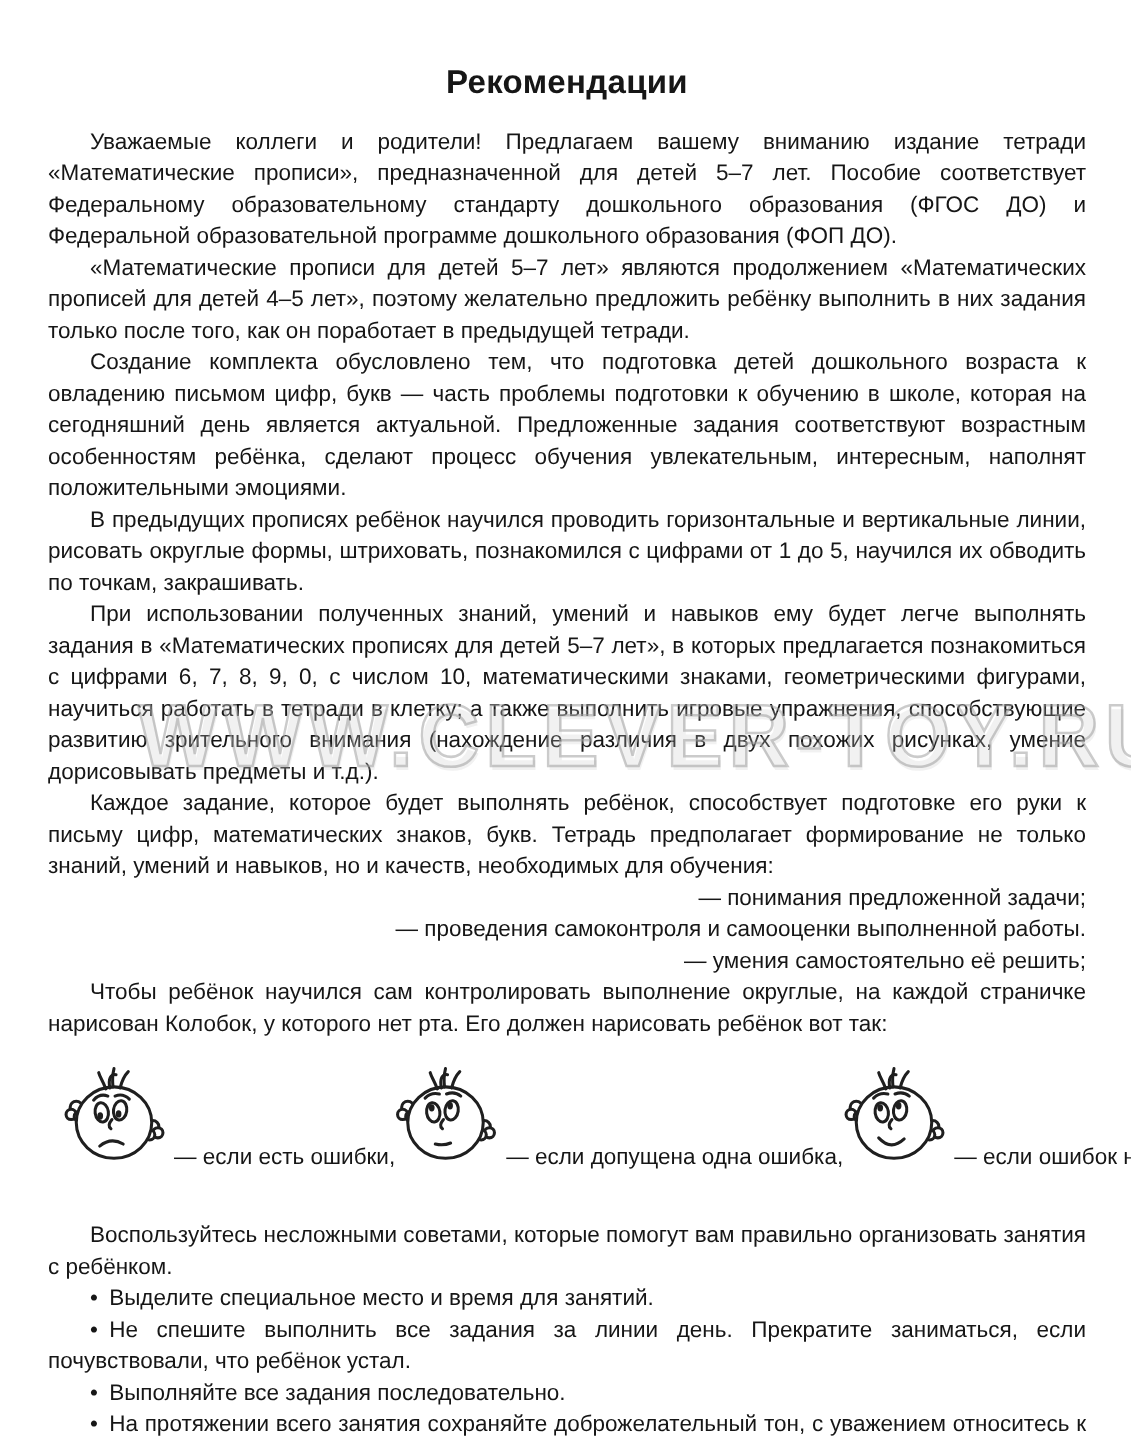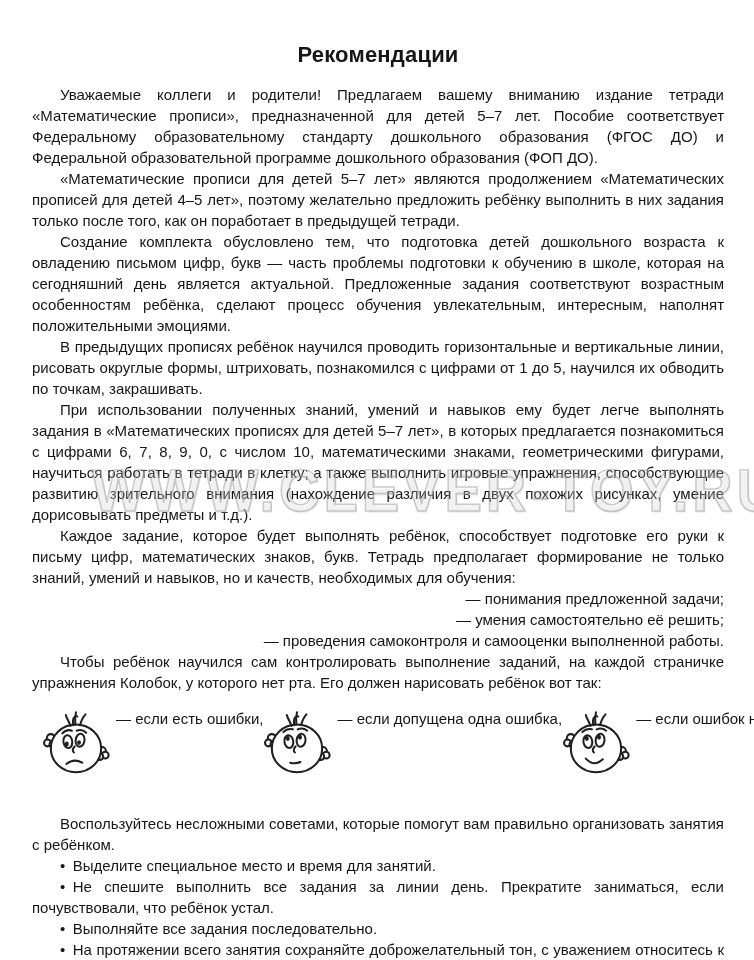--- a/index.html
+++ b/index.html
@@ -31,21 +31,21 @@
   p.dash{ text-indent:28px; text-align:right; }
   p.bullet{ text-indent:28px; }
   p.bullet::before{ content:"•\2002"; }
 
   .faces-row{
     display:flex;
     align-items:center;
     justify-content:space-between;
     margin:16px 4px 32px 10px;
   }
-  .face-group{ display:flex; align-items:flex-start; }
+  .face-group{ display:flex; align-items:flex-end; }
   .face-group svg{ display:block; }
   .face-caption{
     font-size:15px;
     line-height:19px;
     margin-left:6px;
     white-space:nowrap;
   }
 
   .watermark{
     position:absolute;
@@ -75,24 +75,24 @@
   <h1 class="page-title">Рекомендации</h1>
 
   <p class="body">Уважаемые коллеги и родители! Предлагаем вашему вниманию издание тетради «Математические прописи», предназначенной для детей 5–7 лет. Пособие соответствует Федеральному образовательному стандарту дошкольного образования (ФГОС ДО) и Федеральной образовательной программе дошкольного образования (ФОП ДО).</p>
   <p class="body">«Математические прописи для детей 5–7 лет» являются продолжением «Математических прописей для детей 4–5 лет», поэтому желательно предложить ребёнку выполнить в них задания только после того, как он поработает в предыдущей тетради.</p>
   <p class="body">Создание комплекта обусловлено тем, что подготовка детей дошкольного возраста к овладению письмом цифр, букв — часть проблемы подготовки к обучению в школе, которая на сегодняшний день является актуальной. Предложенные задания соответствуют возрастным особенностям ребёнка, сделают процесс обучения увлекательным, интересным, наполнят положительными эмоциями.</p>
   <p class="body">В предыдущих прописях ребёнок научился проводить горизонтальные и вертикальные линии, рисовать округлые формы, штриховать, познакомился с цифрами от 1 до 5, научился их обводить по точкам, закрашивать.</p>
   <p class="body">При использовании полученных знаний, умений и навыков ему будет легче выполнять задания в «Математических прописях для детей 5–7 лет», в которых предлагается познакомиться с цифрами 6, 7, 8, 9, 0, с числом 10, математическими знаками, геометрическими фигурами, научиться работать в тетради в клетку; а также выполнить игровые упражнения, способствующие развитию зрительного внимания (нахождение различия в двух похожих рисунках, умение дорисовывать предметы и т.д.).</p>
   <p class="body">Каждое задание, которое будет выполнять ребёнок, способствует подготовке его руки к письму цифр, математических знаков, букв. Тетрадь предполагает формирование не только знаний, умений и навыков, но и качеств, необходимых для обучения:</p>
 
   <p class="dash">— понимания предложенной задачи;</p>
+  <p class="dash">— проведения самоконтроля и самооценки выполненной работы.</p>
   <p class="dash">— умения самостоятельно её решить;</p>
-  <p class="dash">— проведения самоконтроля и самооценки выполненной работы.</p>
 
-  <p class="body">Чтобы ребёнок научился сам контролировать выполнение заданий, на каждой страничке упражнения Колобок, у которого нет рта. Его должен нарисовать ребёнок вот так:</p>
+  <p class="body">Чтобы ребёнок научился сам контролировать выполнение округлые, на каждой страничке нарисован Колобок, у которого нет рта. Его должен нарисовать ребёнок вот так:</p>
 
   <div class="faces-row">
 
     <div class="face-group">
       <svg width="68" height="72" viewBox="0 0 100 104">
         <circle class="fillw" cx="13" cy="42" r="6"></circle>
         <circle class="fillw" cx="8" cy="49" r="5"></circle>
         <circle class="fillw" cx="16" cy="51" r="5"></circle>
         <circle class="fillw" cx="88" cy="61" r="6"></circle>
         <circle class="fillw" cx="93" cy="67" r="5"></circle>

